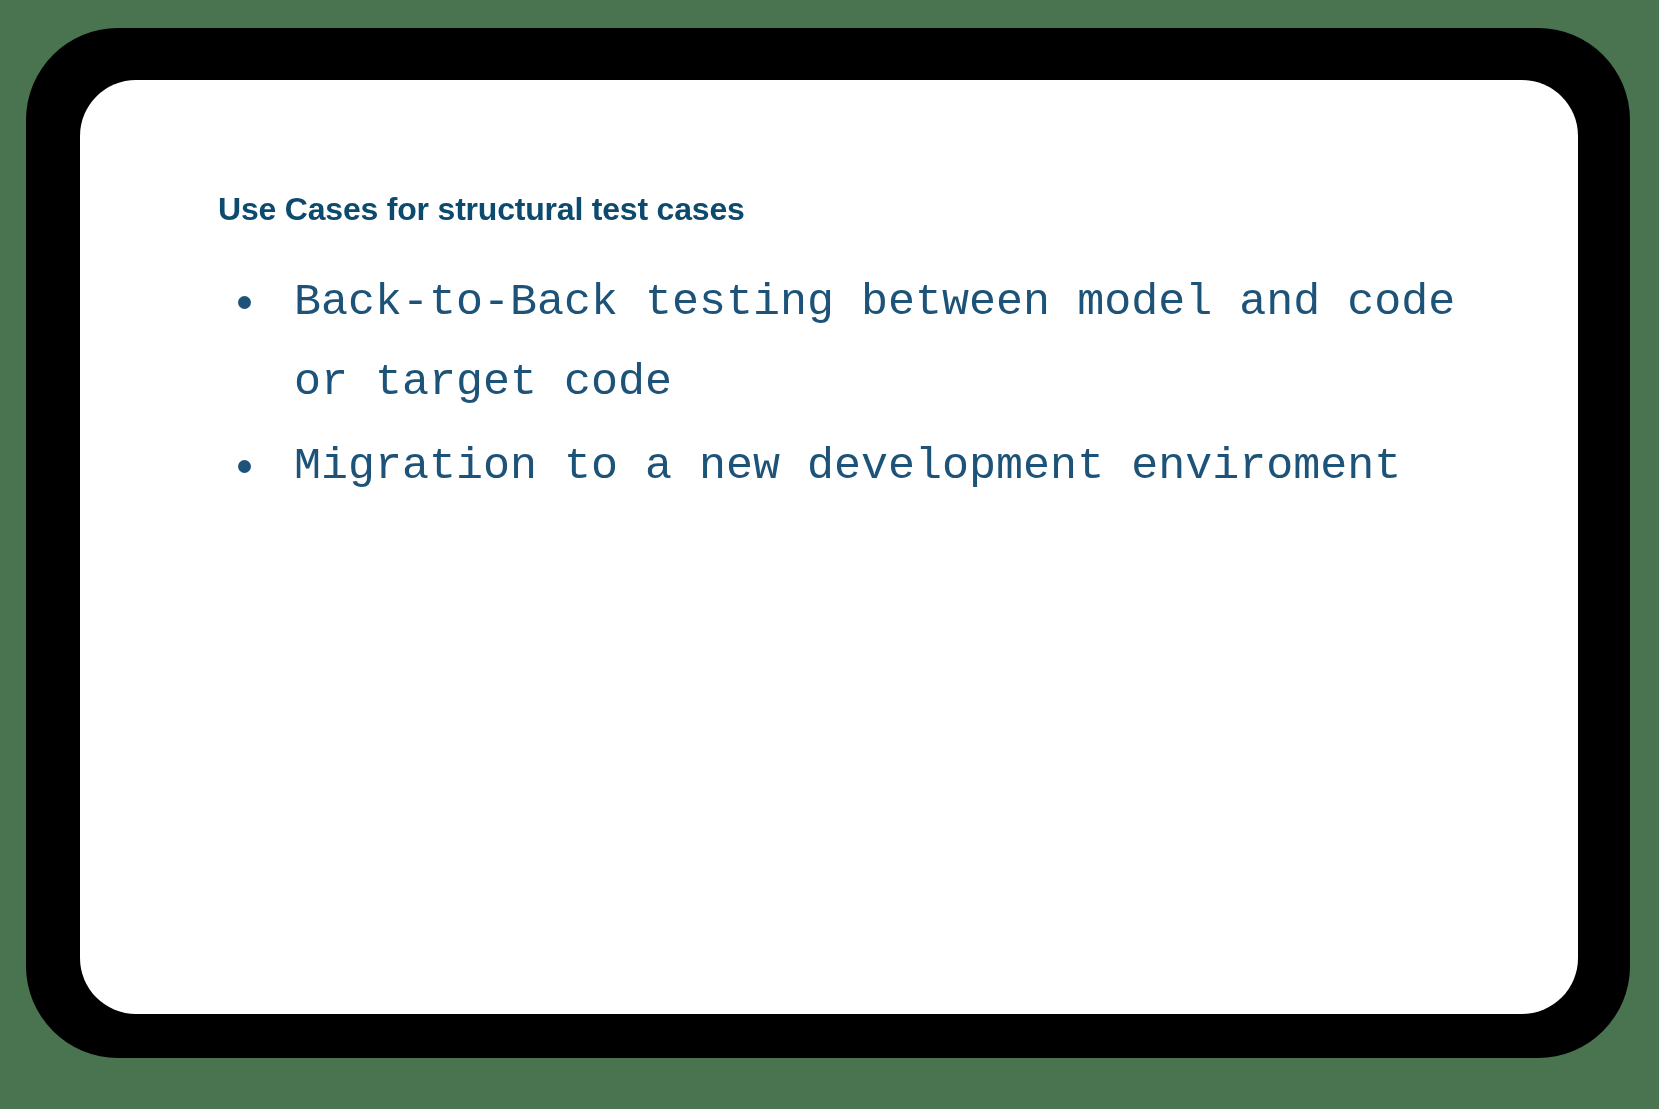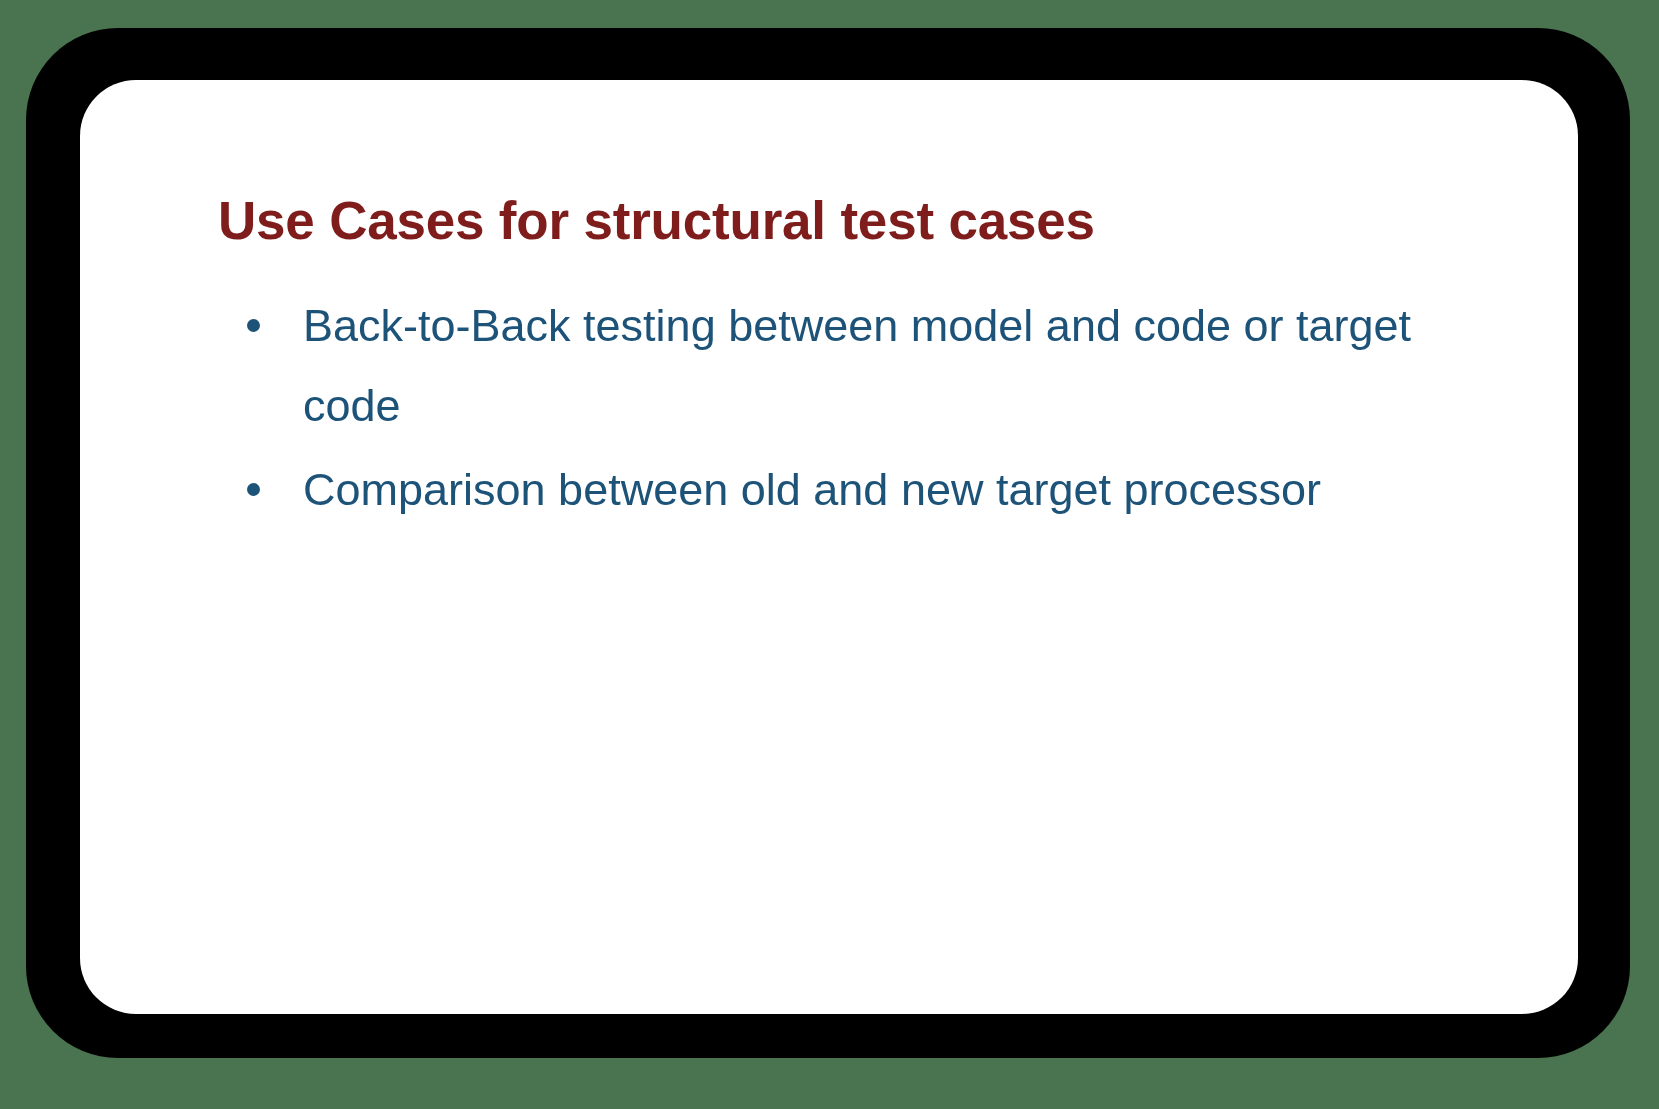--- a/index.html
+++ b/index.html
@@ -50,33 +50,34 @@
 
   
   #content {
     position: absolute;
     left: 138px;
     top: 112px;
     width: 1290px;
   }
 
   #slide-title {
-    font-size: 53px;
+    font-size: 32px;
     font-weight: bold;
-    color: #7f1d1d;
+    color: #0c4a6e;
     letter-spacing: -0.2px;
     line-height: 1.1;
     margin: 0 0 36px 0;
     white-space: nowrap;
   }
 
   ul.bullets {
     list-style: none;
-    margin: 17px;
+    margin: 8px;
     padding: 0;
+    font-family: Liberation Mono, monospace;
   }
 
   ul.bullets li {
     position: relative;
     padding-left: 68px;
     color: #1d5378;
     font-size: 45px;
     line-height: 1.78;
     font-weight: 400;
     margin-bottom: 4px;
@@ -107,23 +108,23 @@
         <h1 id="slide-title">Use Cases for structural test cases</h1>
 
         <ul class="bullets">
 
           <li>
             <span class="dot"></span>
             <span class="li-text">Back-to-Back testing between model and code or target code</span>
           </li>
 
 
-
           <li>
             <span class="dot"></span>
-            <span class="li-text">Comparison between old and new target processor</span>
+            <span class="li-text">Migration to a new development enviroment</span>
           </li>
+
 
         </ul>
       </div>
     </div>
   </div>
 </div>
 
 </body></html>

